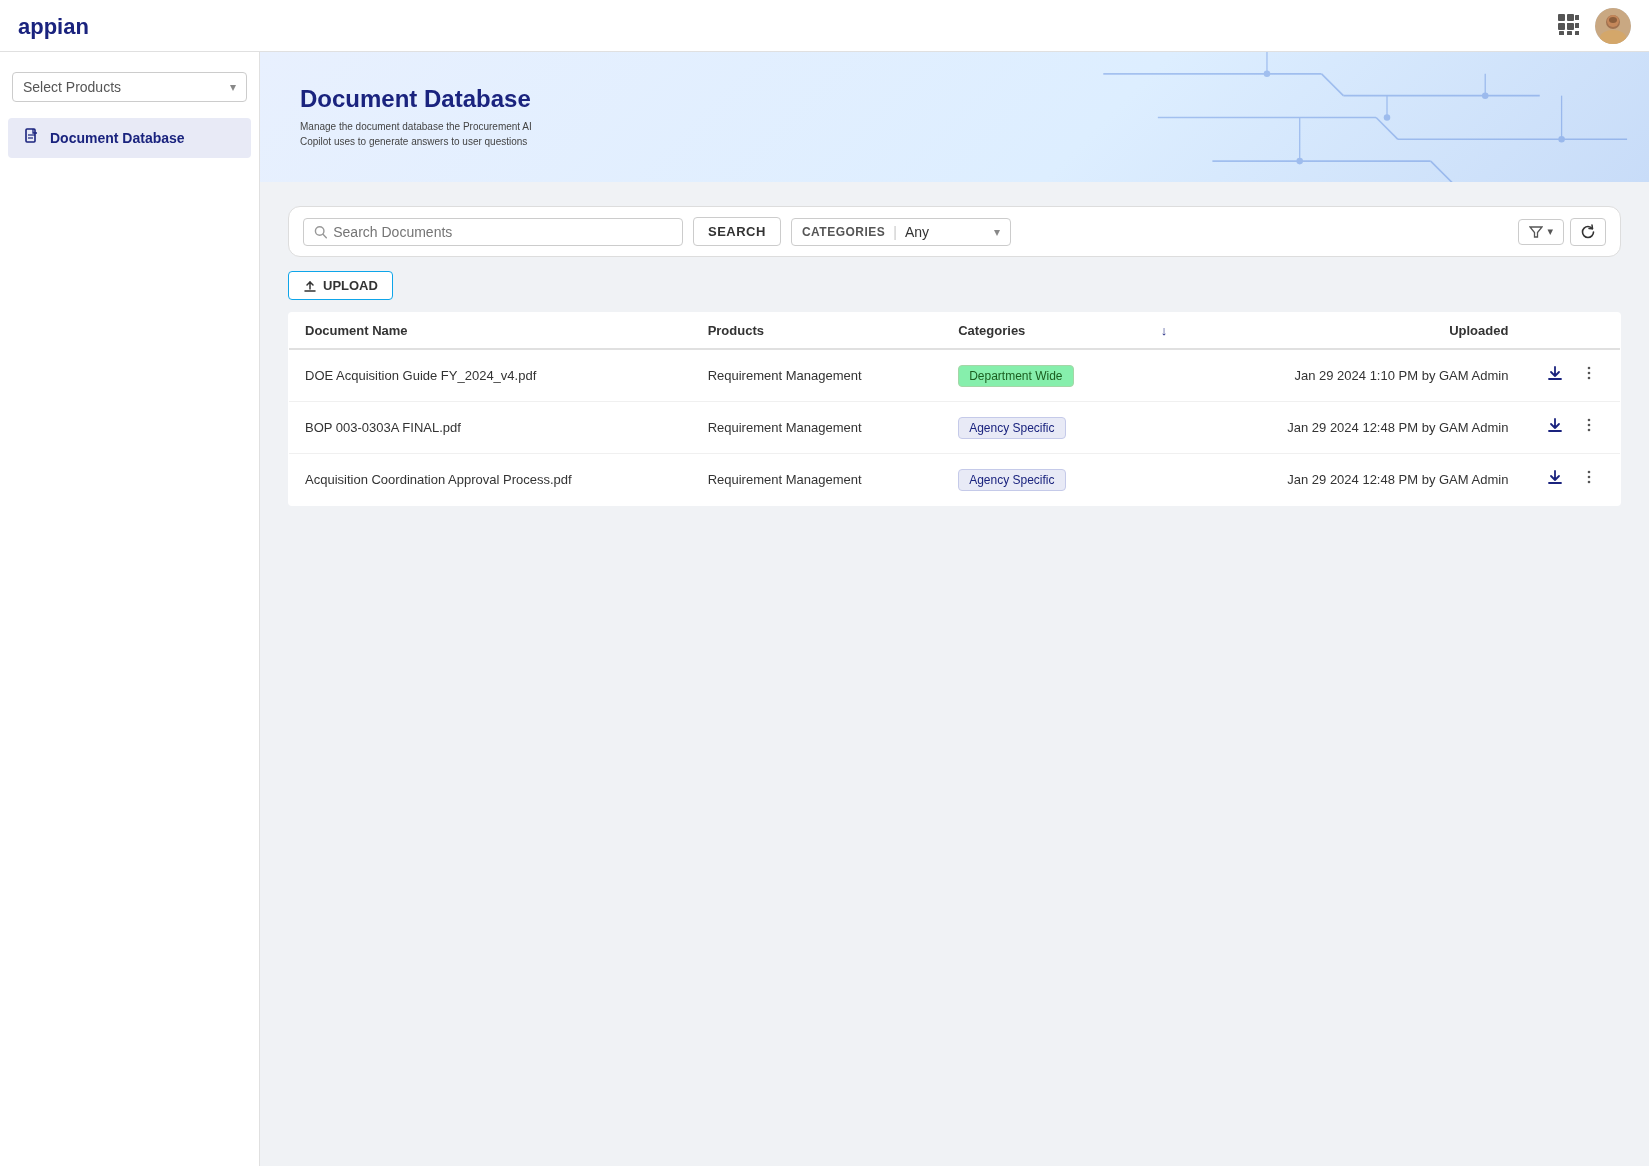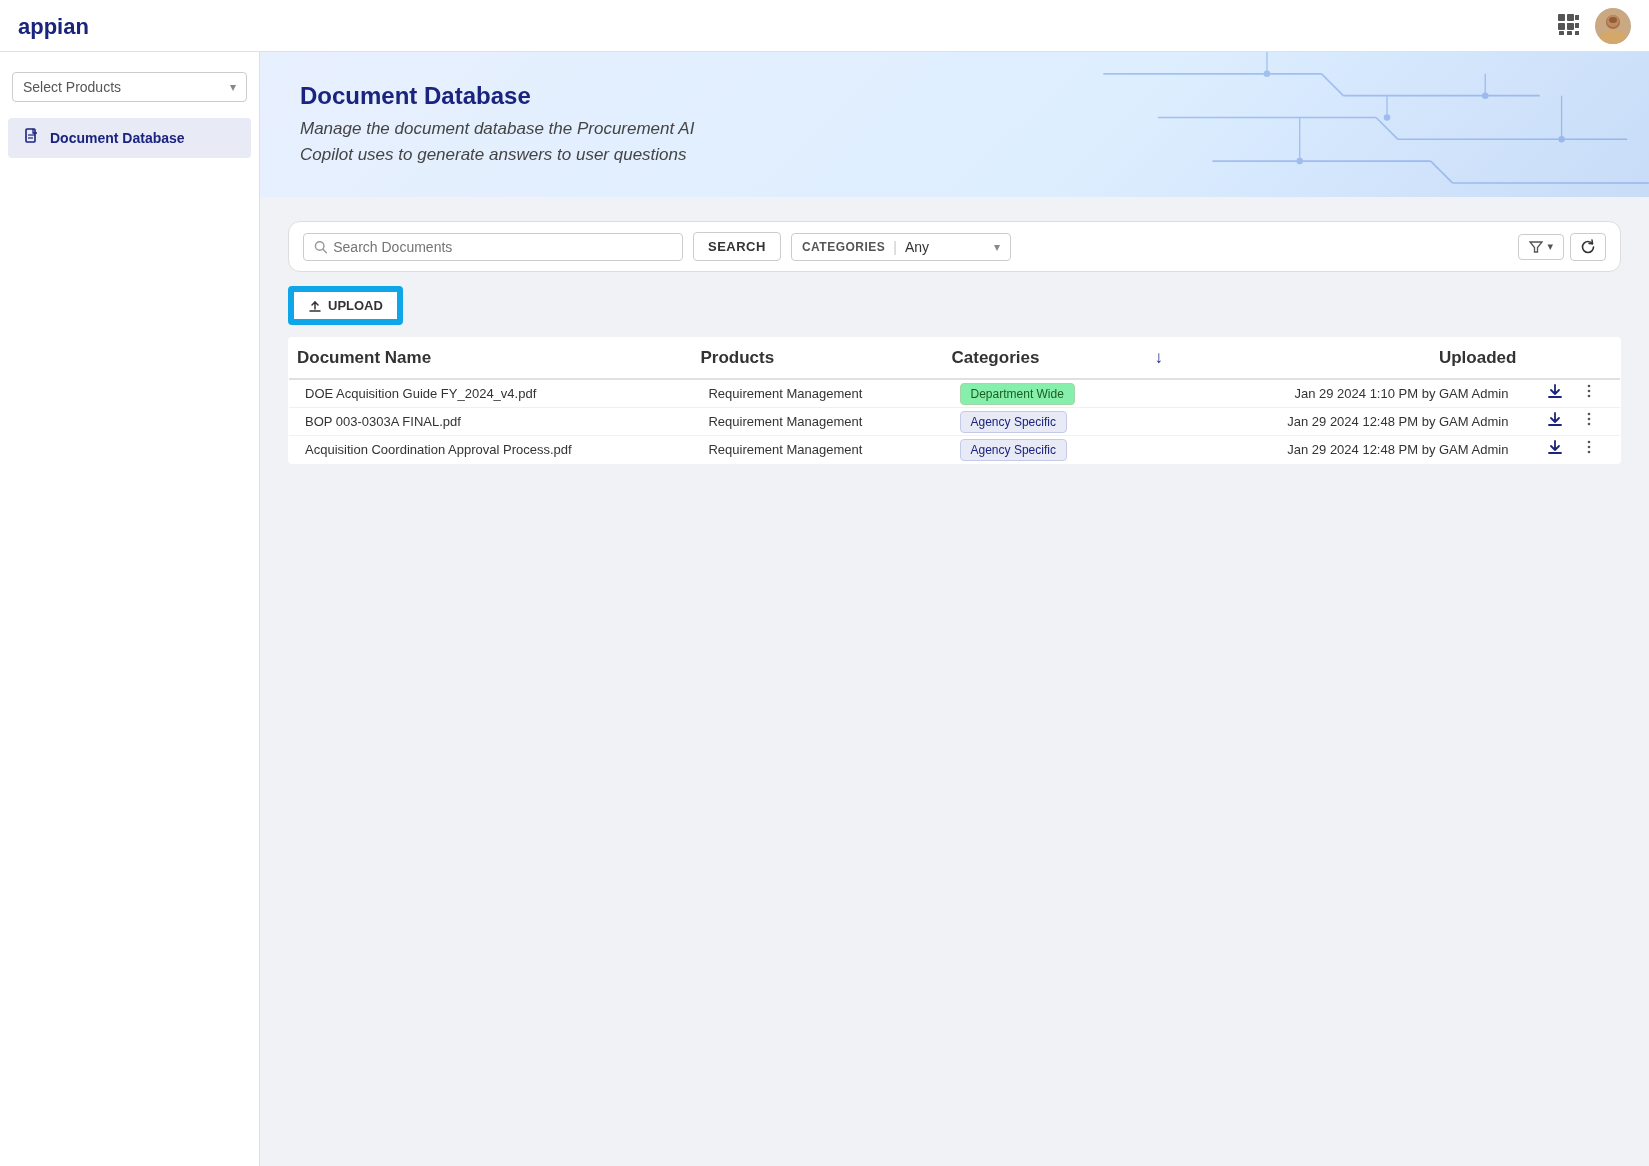--- a/index.html
+++ b/index.html
@@ -44,21 +44,21 @@
     
     .main { flex: 1; overflow-y: auto; padding: 0; background: #f0f2f5; }
 
     
     .banner {
       background: linear-gradient(135deg, #e8f0fe 0%, #ddeeff 60%, #c8dcf8 100%);
       padding: 30px 40px 30px 40px; position: relative; overflow: hidden;
       min-height: 130px; display: flex; flex-direction: column; justify-content: center;
     }
     .banner h1 { font-size: 24px; font-weight: 700; color: #1a237e; margin-bottom: 6px; position: relative; z-index: 1; }
-    .banner p { font-size: 17px; color: #444; line-height: 1.5; position: relative; z-index: 1; font-style: italic; }
+    .banner p { font-size: 10px; color: #444; line-height: 1.5; position: relative; z-index: 1; }
 
     
     .content { padding: 24px 28px; }
 
     
     .toolbar {
       display: flex; align-items: center; gap: 10px; margin-bottom: 14px;
       background: #fff; border: 1px solid #ddd; border-radius: 12px; padding: 10px 14px;
     }
     .search-wrap { display: flex; align-items: center; flex: 1; max-width: 380px; border: 1px solid #ccc; border-radius: 4px; padding: 5px 10px; background: #fff; }
@@ -82,34 +82,34 @@
       padding: 5px 10px; background: #fff; cursor: pointer; font-size: 13px;
     }
     .refresh-btn {
       display: flex; align-items: center; border: 1px solid #ccc; border-radius: 4px;
       padding: 5px 9px; background: #fff; cursor: pointer; font-size: 16px; color: #333;
     }
 
     
     .upload-btn {
       display: inline-flex; align-items: center; gap: 6px;
-      border: 6px solid #0ea5e9; border-radius: 4px; padding: 6px 14px;
+      border: 1px solid #0ea5e9; border-radius: 4px; padding: 6px 14px;
       font-size: 13px; font-weight: 600; cursor: pointer; color: #333; background: #fff;
       margin-bottom: 12px;
     }
 
     
     .doc-table { width: 100%; border-collapse: collapse; background: #fff; border: 1px solid #e0e0e0; border-radius: 4px; overflow: hidden; }
     .doc-table th {
-      text-align: left; padding: 10px 8px; font-size: 17px; font-weight: 600; color: #333;
+      text-align: left; padding: 10px 16px; font-size: 13px; font-weight: 600; color: #333;
       border-bottom: 2px solid #e0e0e0; background: #fff;
     }
     .doc-table th.sortable { cursor: pointer; }
     .sort-arrow { color: #1a237e; margin-left: 4px; }
-    .doc-table td { padding: 0 16px; border-bottom: 1px solid #f0f0f0; font-size: 13px; color: #333; vertical-align: middle; }
+    .doc-table td { padding: 12px 16px; border-bottom: 1px solid #f0f0f0; font-size: 13px; color: #333; vertical-align: middle; }
     .doc-table tr:last-child td { border-bottom: none; }
 
     .badge {
       display: inline-block; padding: 3px 10px; border-radius: 4px;
       font-size: 12px; font-weight: 500; background: #e8eaf6; color: #1a237e; border: 1px solid #c5cae9;
     }
     .badge.dept { background: #86efac; color: #1b5e20; border-color: #a5d6a7; }
 
     .action-download {
       background: none; border: none; cursor: pointer; color: #1a237e; font-size: 18px; padding: 2px 6px;

